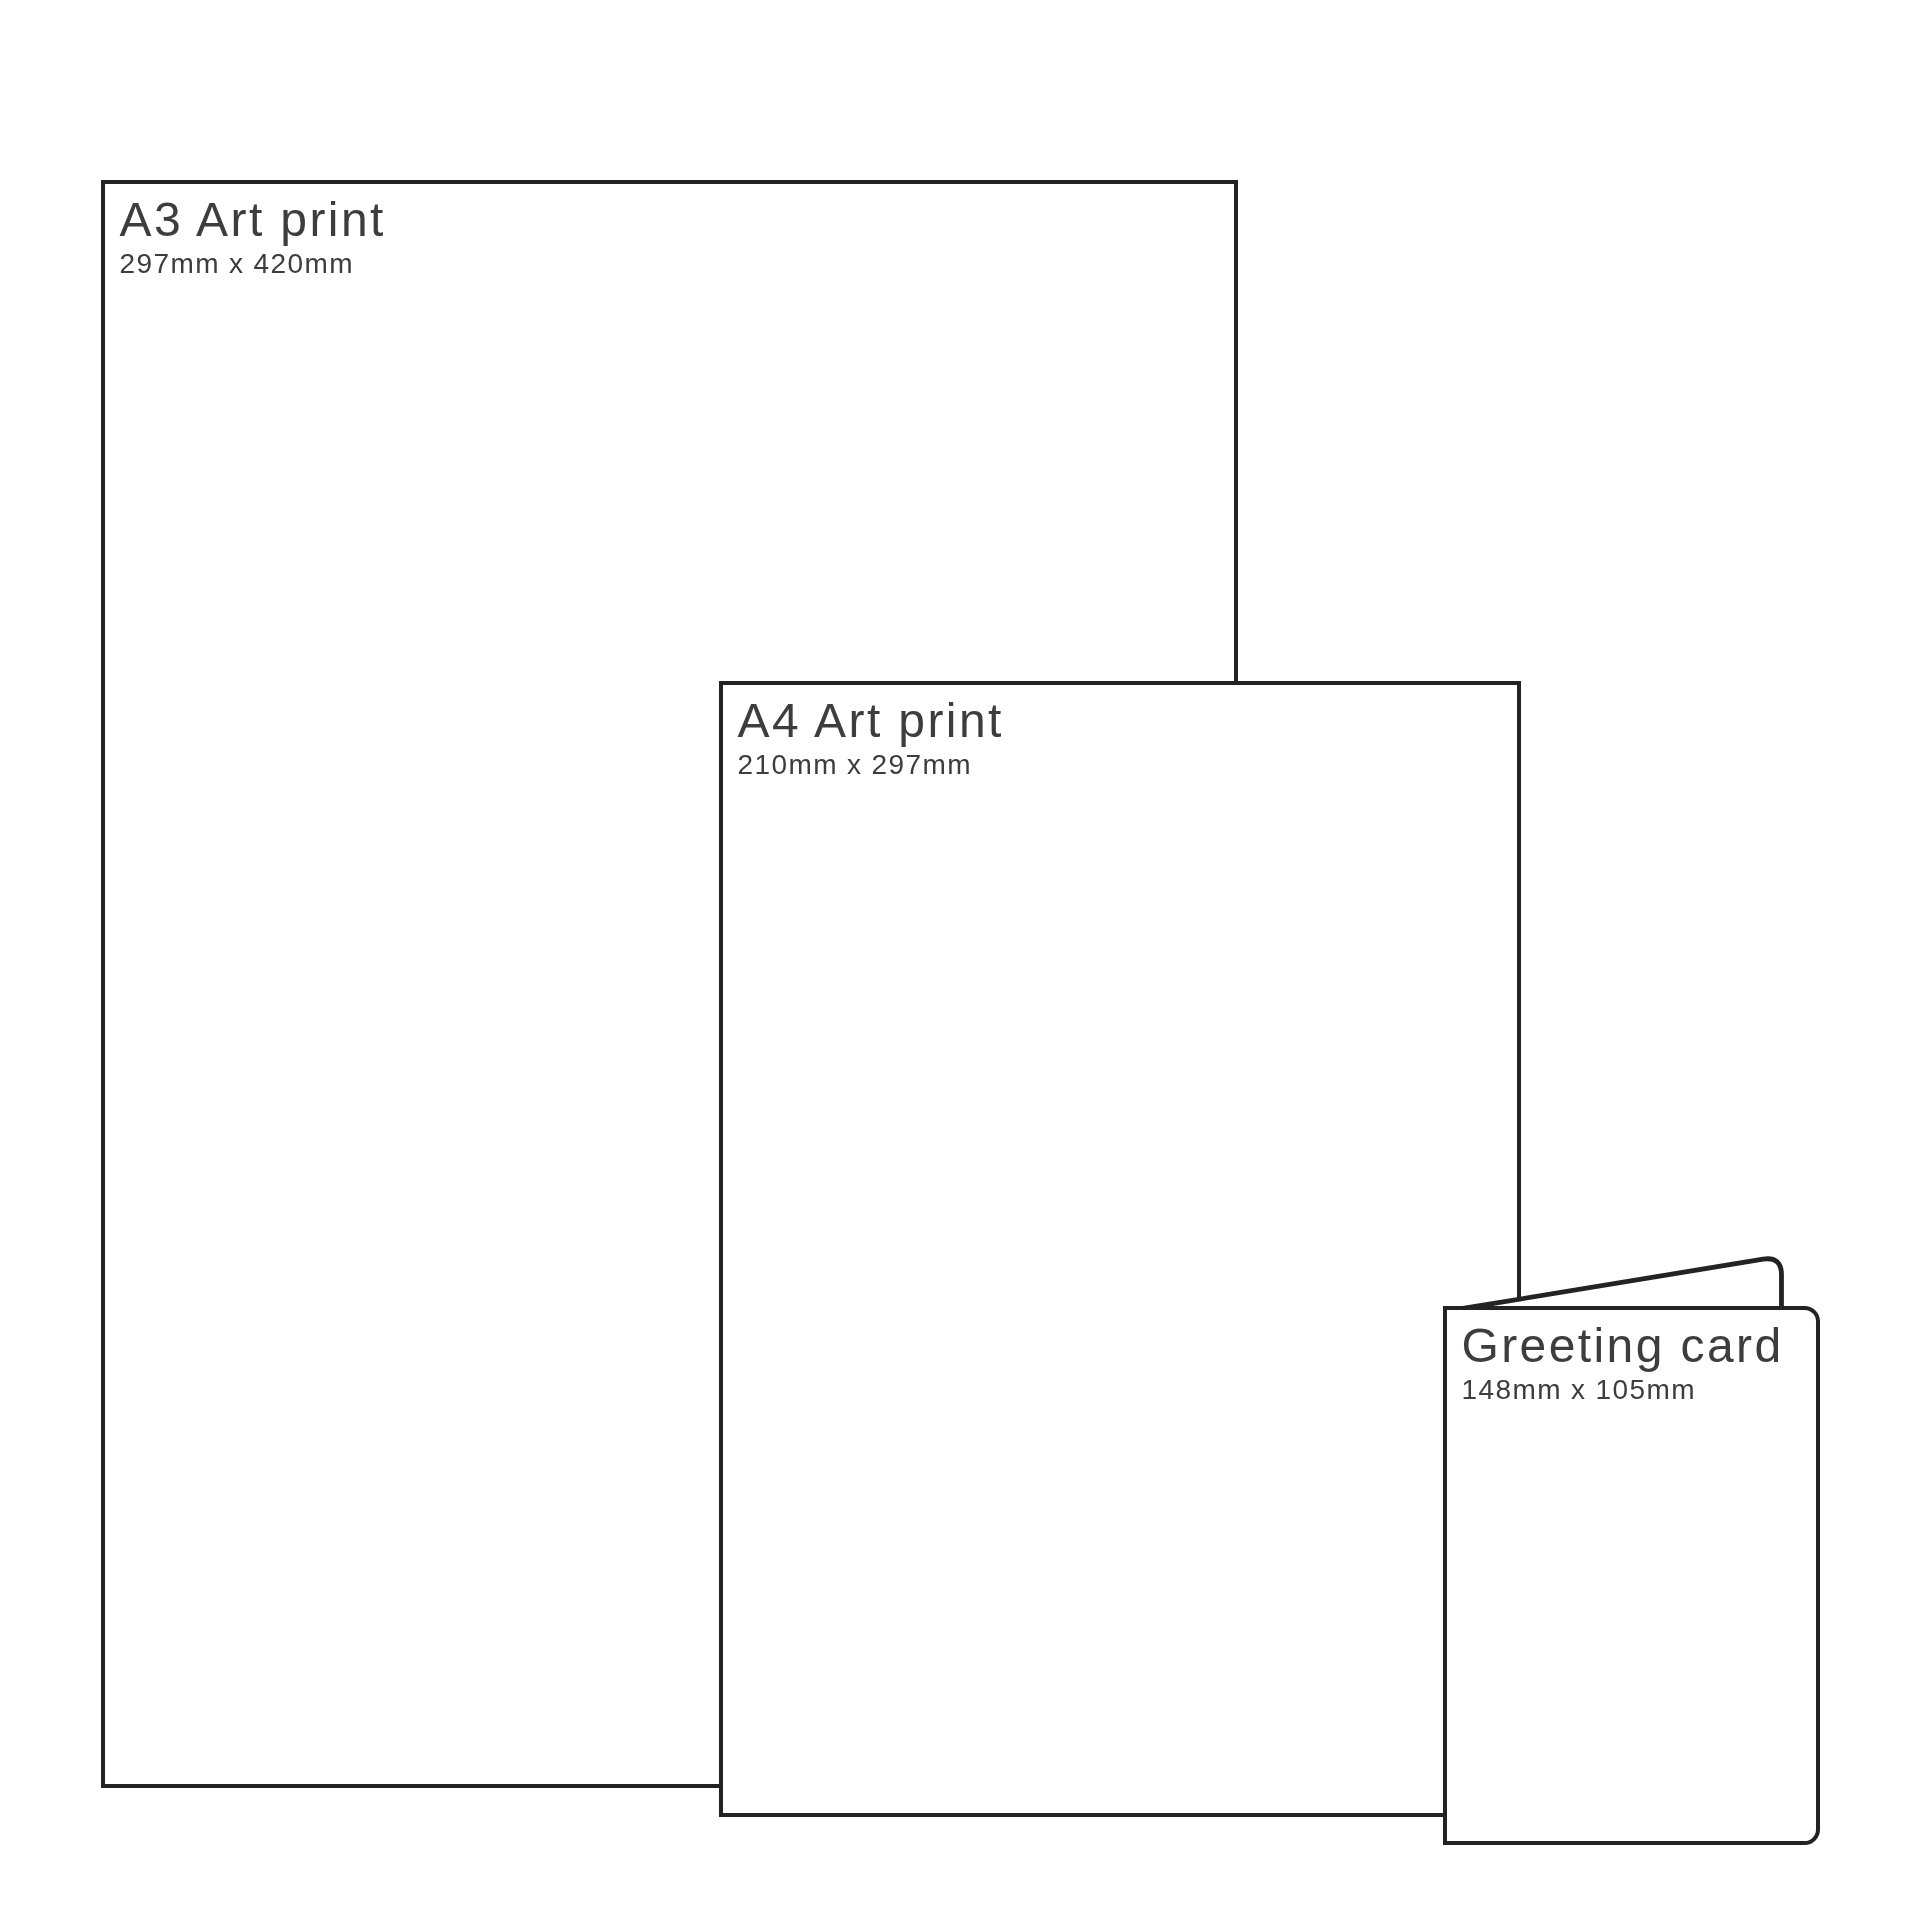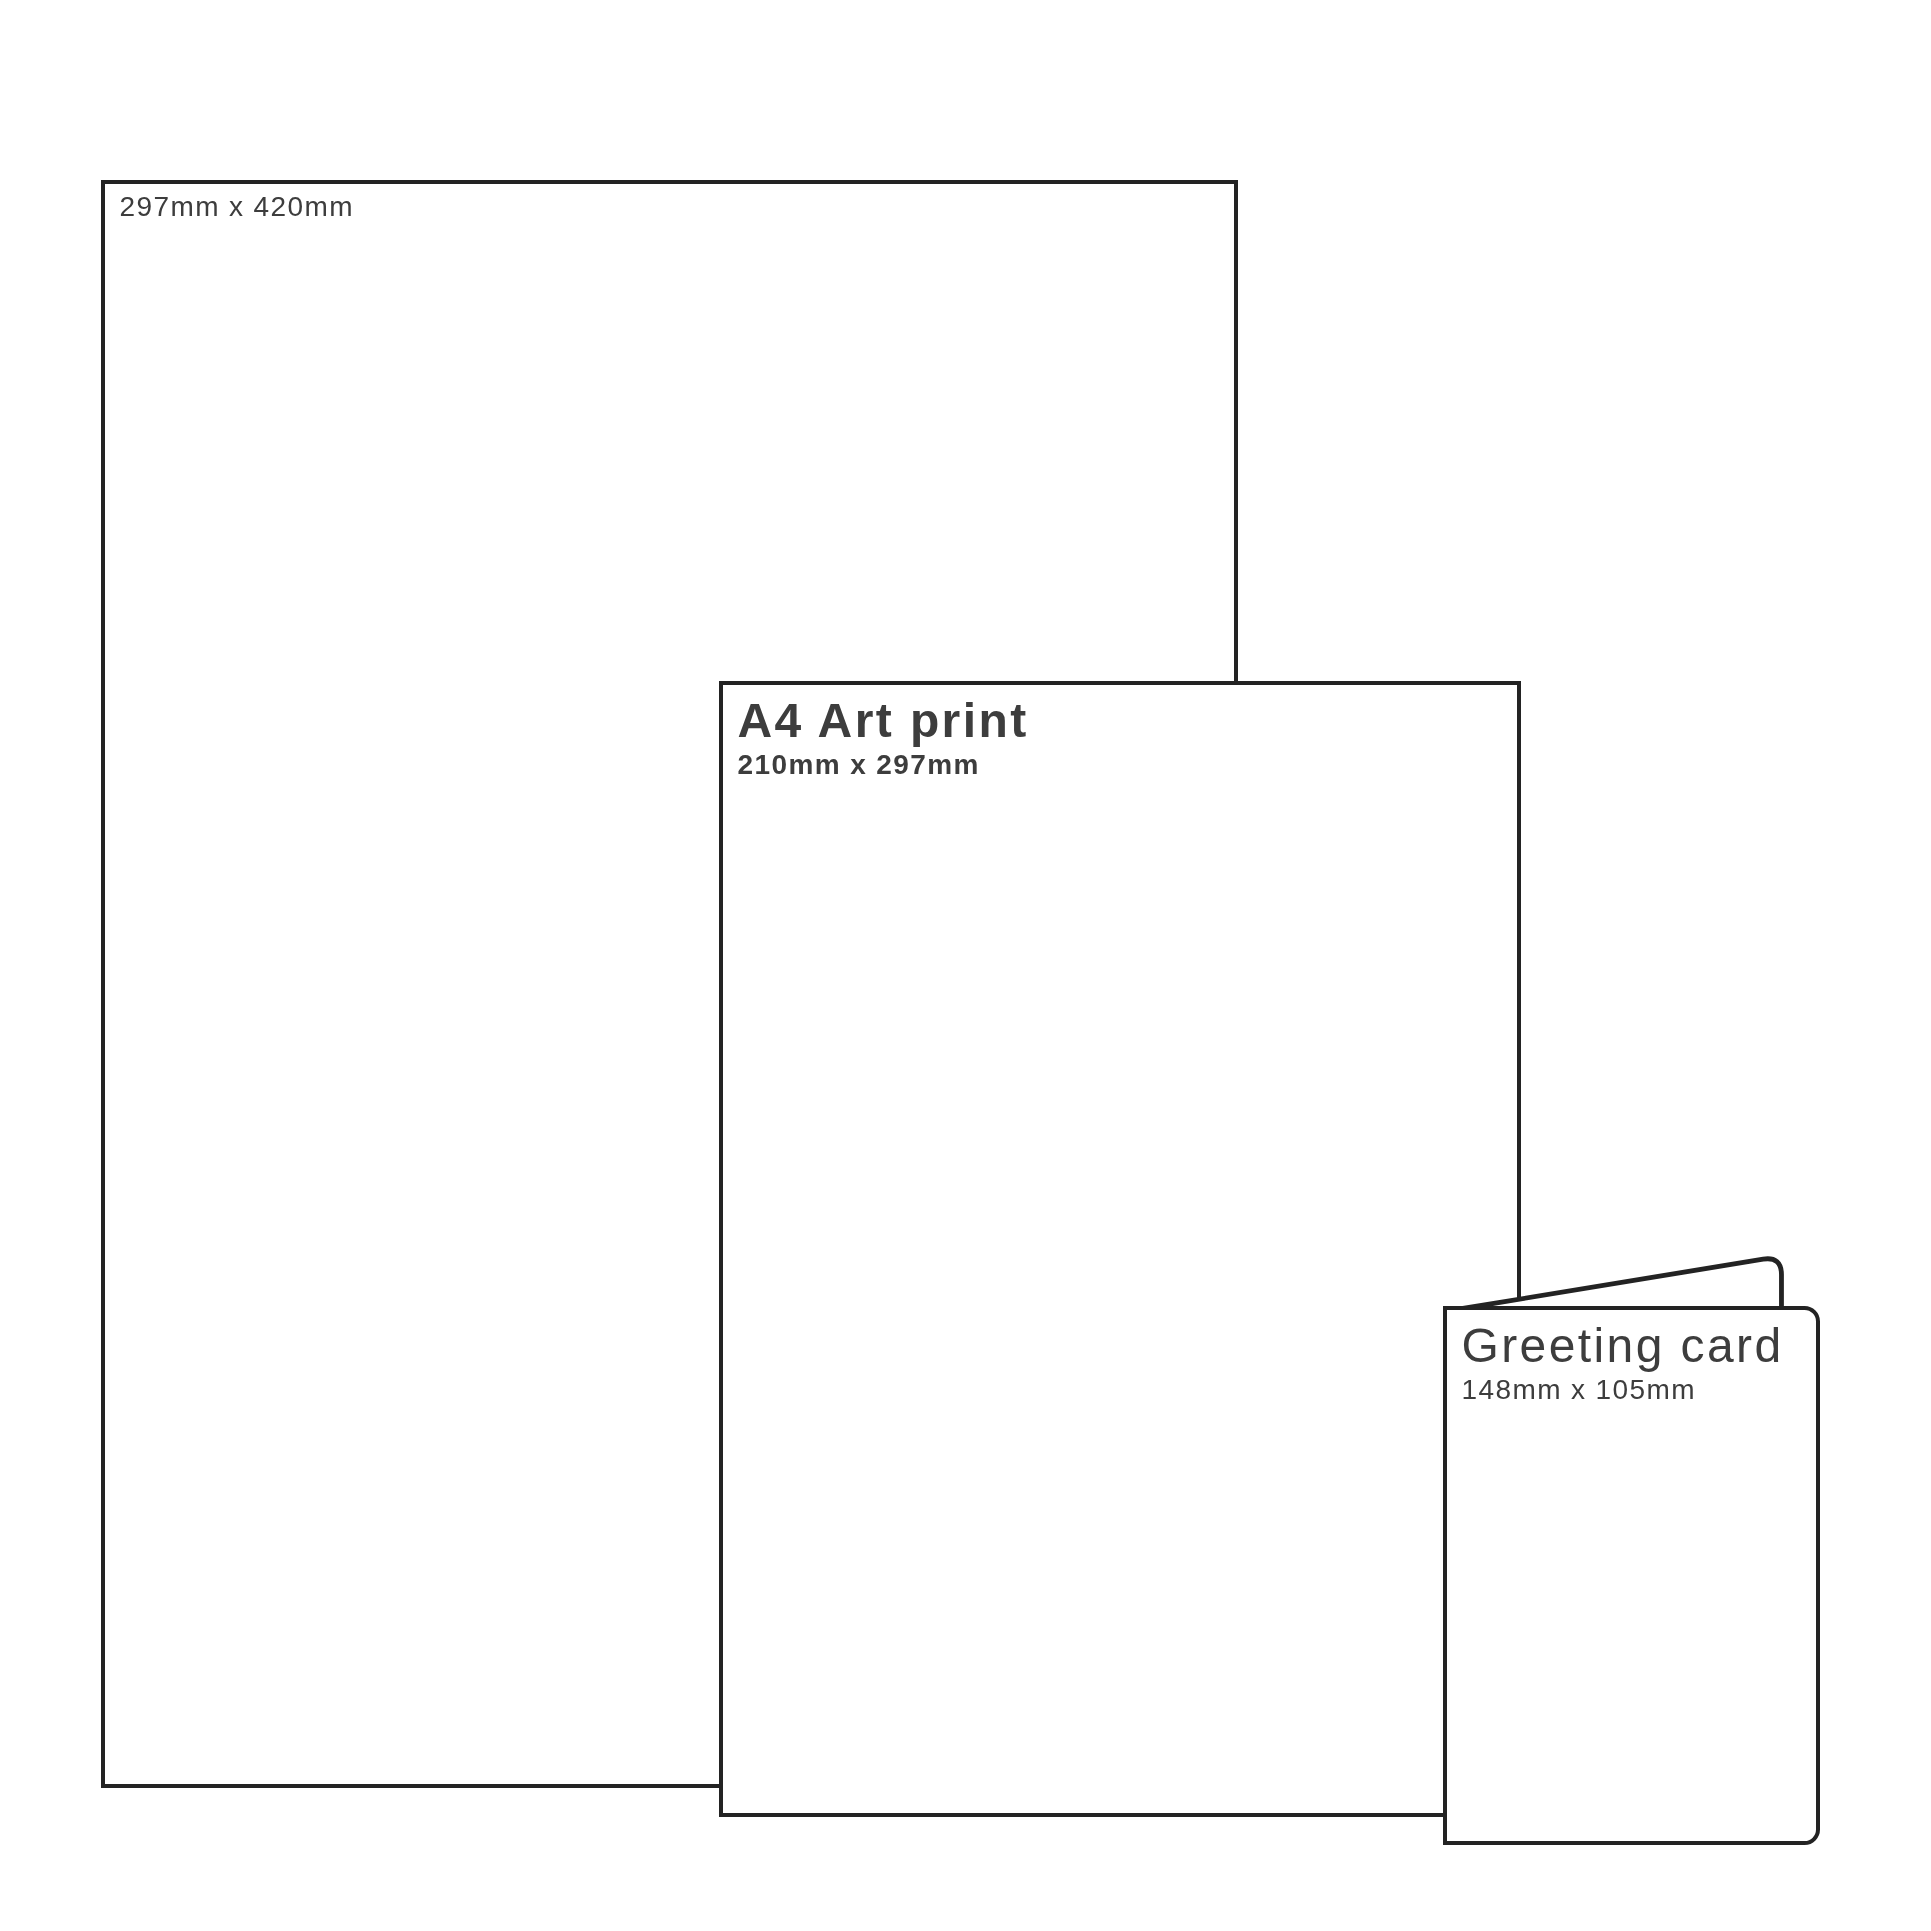--- a/index.html
+++ b/index.html
@@ -18,21 +18,21 @@
     font-family: "Liberation Sans", sans-serif;
     font-weight: 300;
     color: var(--text);
   }
   .sheet {
     position: absolute;
     background: var(--bg);
     border: 4.8px solid var(--line);
   }
   #a3-sheet  { left: 101px;  top: 180px;  width: 1137px; height: 1608px; z-index: 1; }
-  #a4-sheet  { left: 719px;  top: 681px;  width: 802px;  height: 1136px; z-index: 2; font-weight: bold; }
+  #a4-sheet  { left: 719px;  top: 681px;  width: 802px;  height: 1136px; z-index: 2; }
   #card-back-svg {
     position: absolute;
     left: 1410px; top: 1236px;
     width: 386px; height: 82px;
     z-index: 3;
   }
   #card-front {
     left: 1443px; top: 1306px;
     width: 377px; height: 539px;
     border-radius: 0 15.4px 15.4px 0;
@@ -53,20 +53,21 @@
     letter-spacing: 1.4px;
   }
 </style>
 </head>
 <body>
 
 <div id="canvas">
 
   <div class="sheet" id="a3-sheet">
     <div class="label">
+      <div class="title">A3 Art print</div>
       <div class="dims">297mm x 420mm</div>
     </div>
   </div>
 
   <div class="sheet" id="a4-sheet">
     <div class="label">
       <div class="title">A4 Art print</div>
       <div class="dims">210mm x 297mm</div>
     </div>
   </div>

